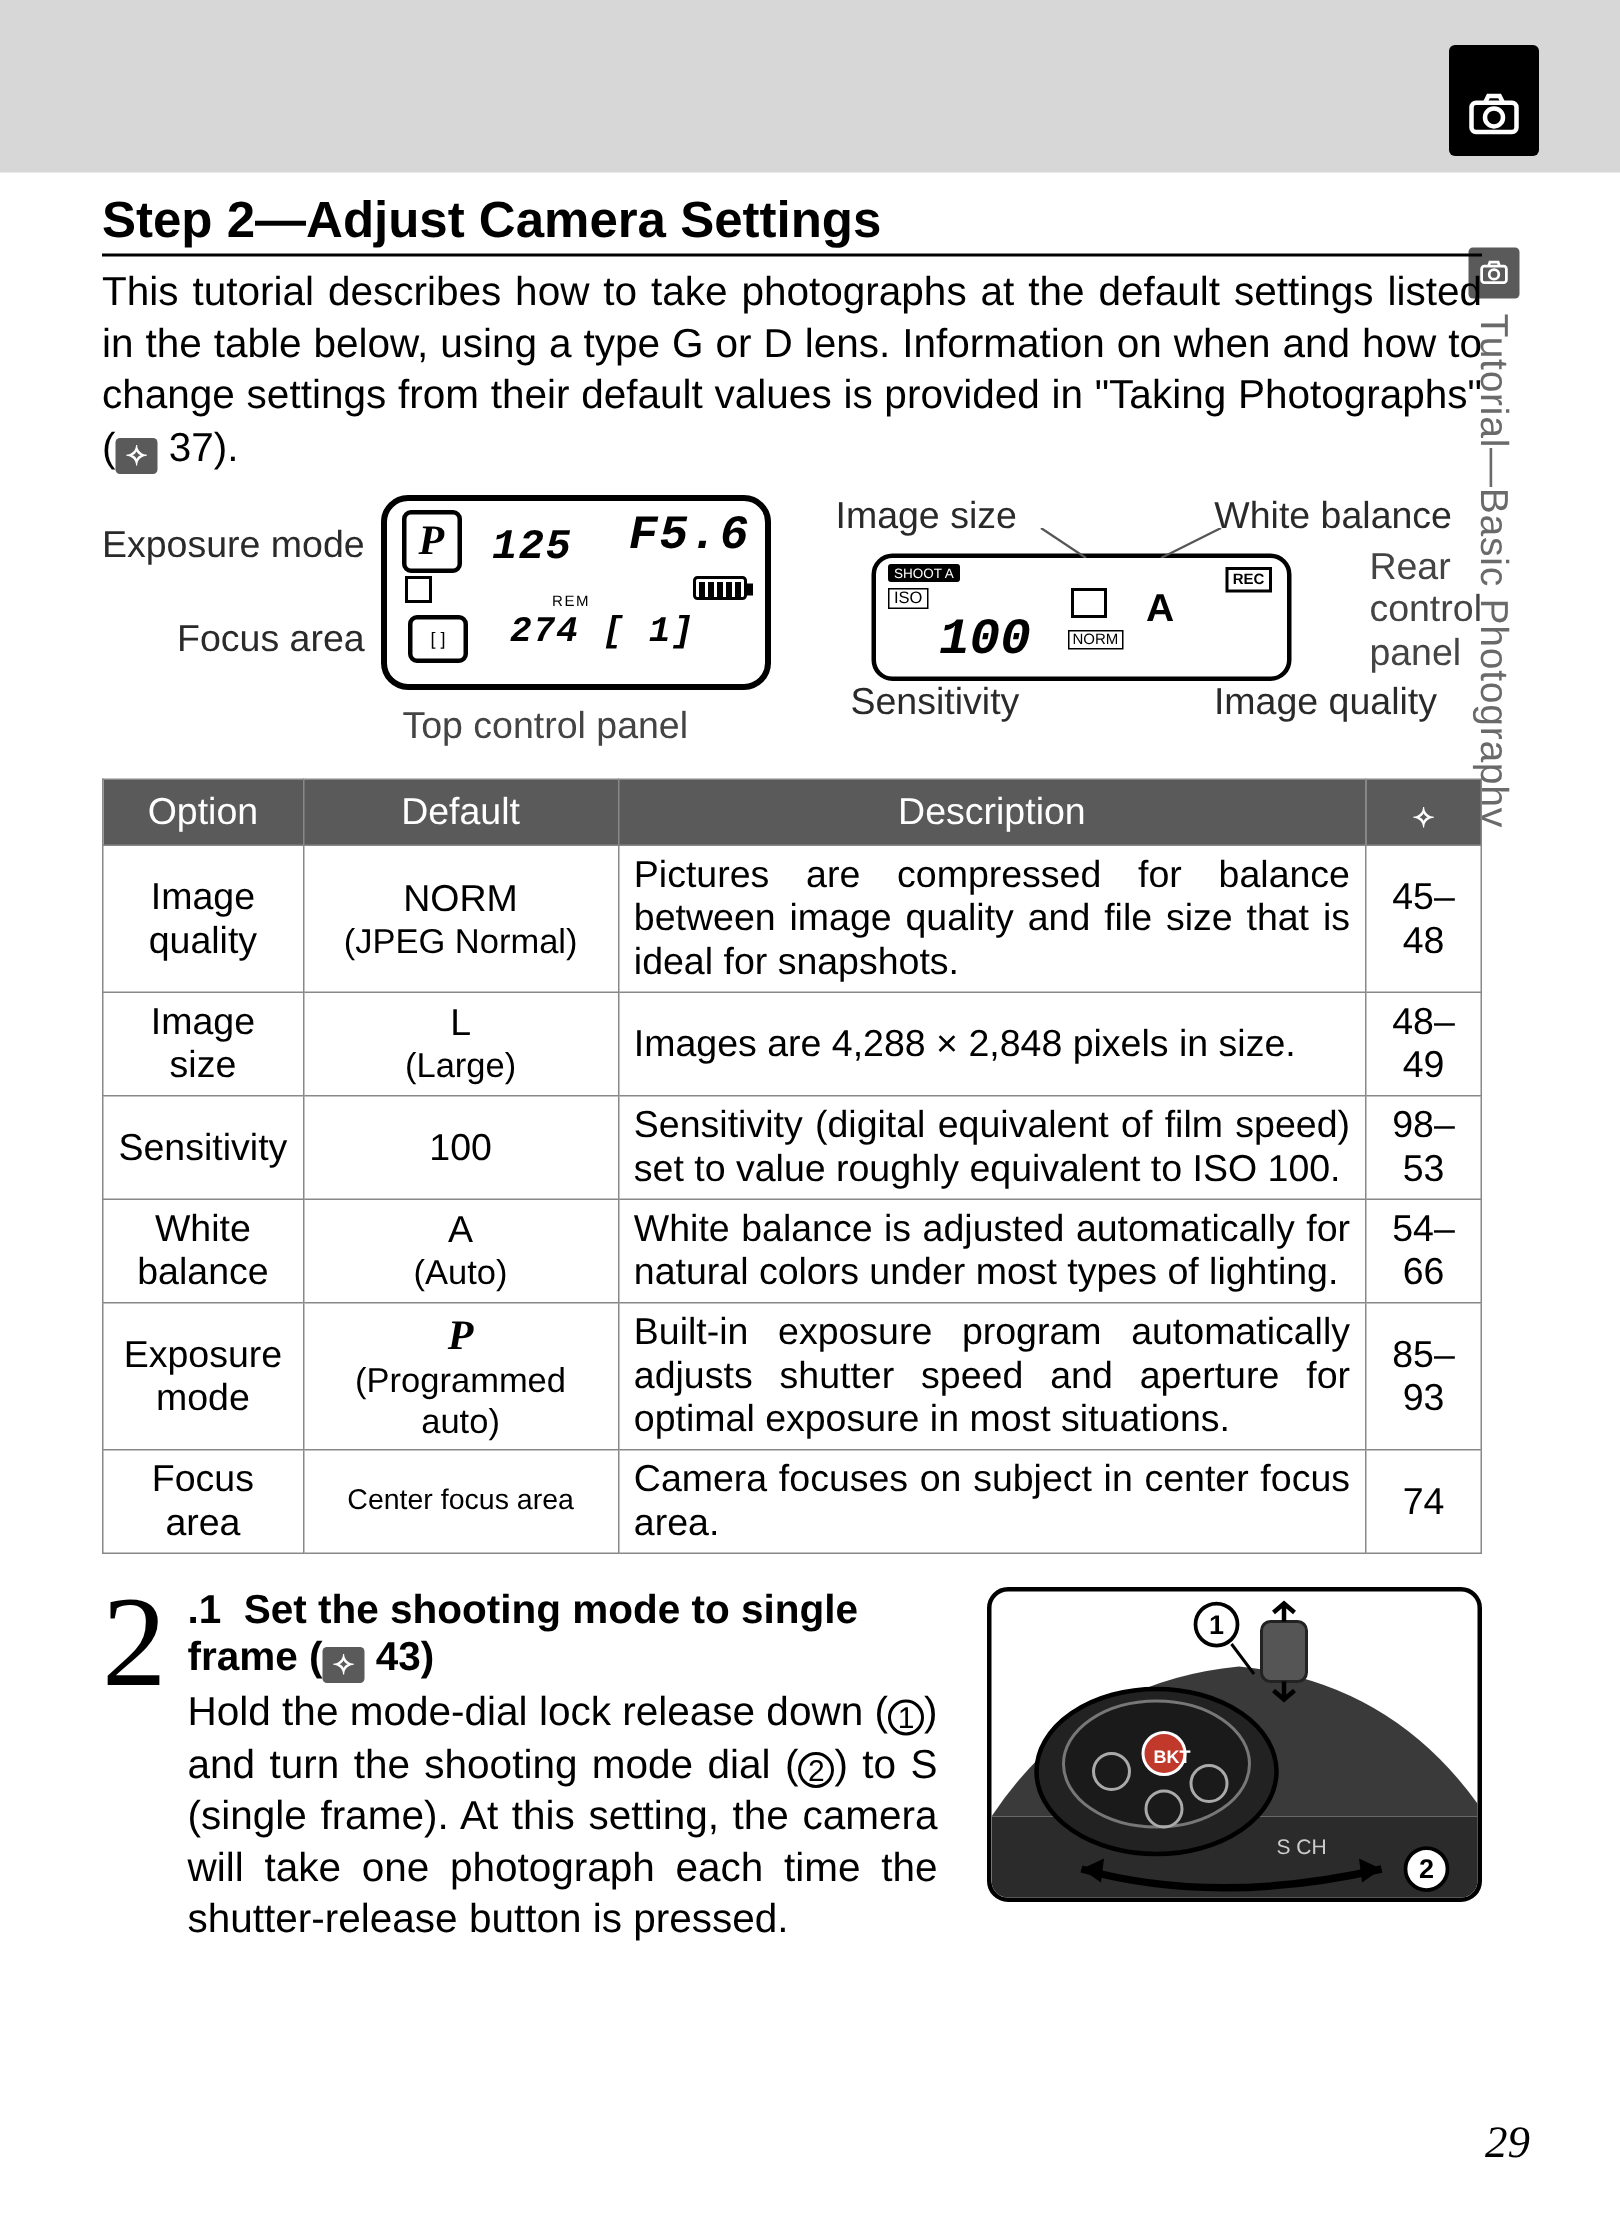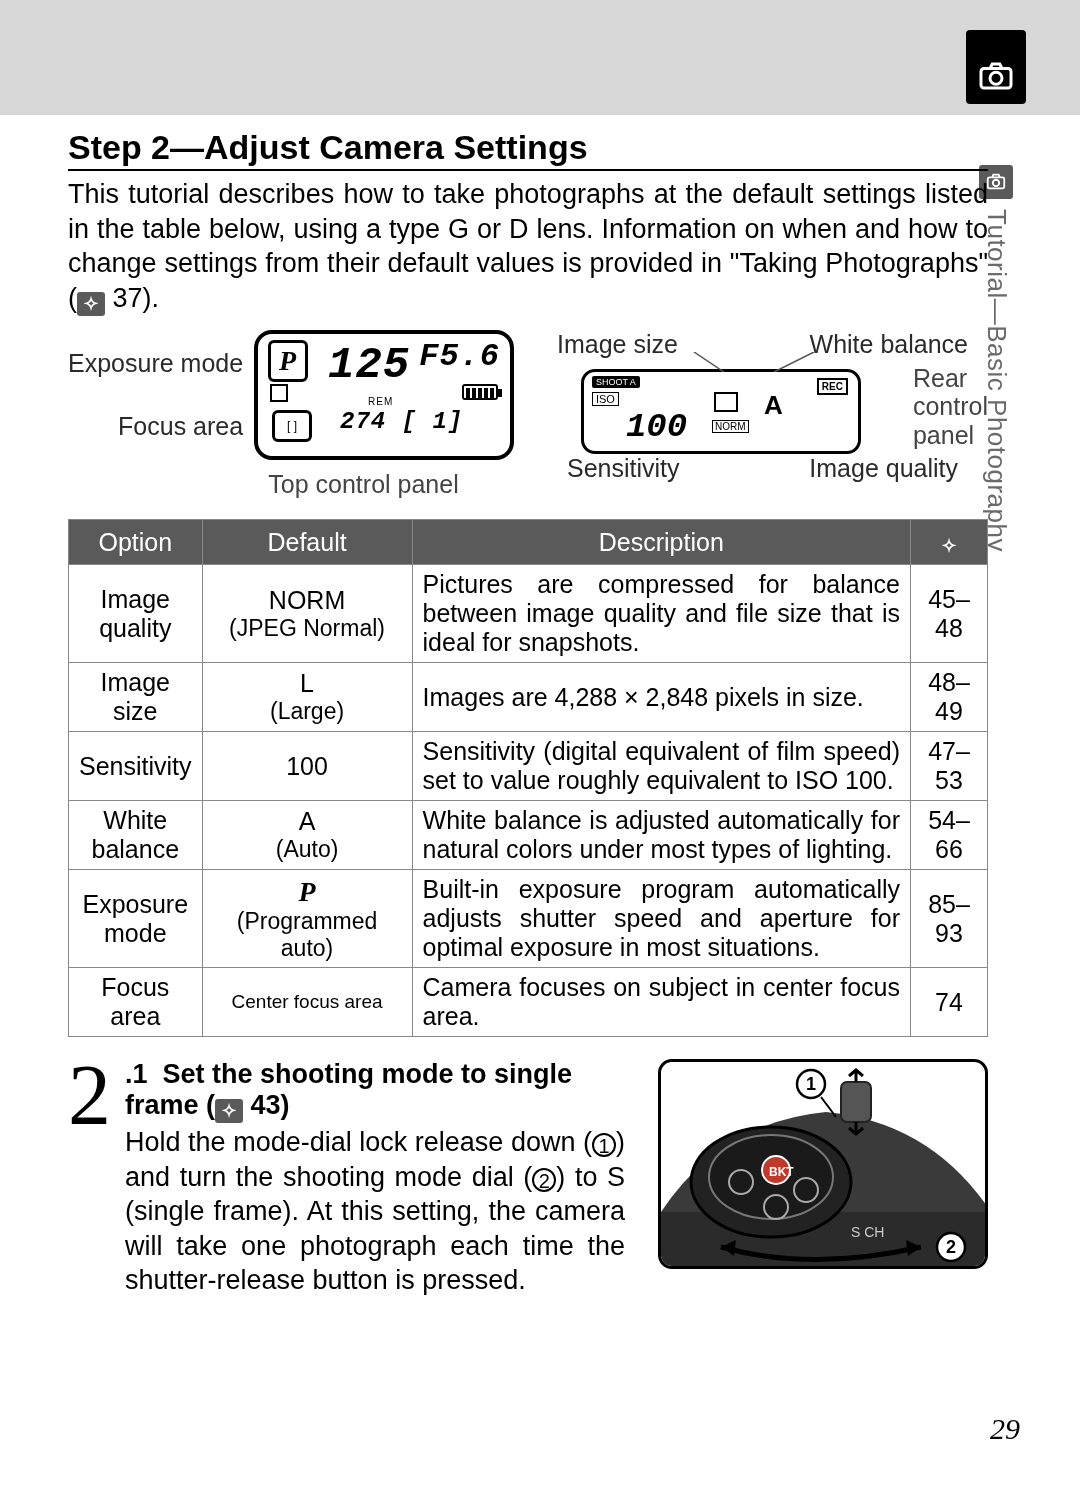--- a/index.html
+++ b/index.html
@@ -191,21 +191,21 @@
   <div class="diagrams">
 
     <div class="diag-left">
       <div class="diag-row">
         <div style="text-align:right; padding-right:6px;">
           <div class="annot" style="margin-bottom:34px;">Exposure mode</div>
           <div class="annot">Focus area</div>
         </div>
         <div class="lcd-top">
           <div style="position:absolute; left:10px; top:6px; border:3px solid #000; border-radius:6px; padding:2px 8px;" class="seg"><span class="pmode">P</span></div>
-          <div style="position:absolute; left:70px; top:6px; font-size:44px;" class="seg">125</div>
+          <div style="position:absolute; left:70px; top:16px; font-size:28px;" class="seg">125</div>
           <div style="position:absolute; right:10px; top:4px; font-size:32px;" class="seg">F5.6</div>
           <div style="position:absolute; left:12px; top:50px; width:18px; height:18px; border:2px solid #000;"></div>
           <div style="position:absolute; left:14px; top:76px; width:40px; height:32px; border:3px solid #000; border-radius:6px; display:flex; align-items:center; justify-content:center;">
               <span style="font-size:12px;">[ ]</span>
             </div>
           <div style="position:absolute; left:110px; top:62px; font-size:10px; letter-spacing:1px;">REM</div>
           <div style="position:absolute; left:82px; top:74px; font-size:24px;" class="seg">274 [   1]</div>
           <div style="position:absolute; right:12px; top:50px; width:36px; height:16px; border:2px solid #000; border-radius:3px;">
             <div style="position:absolute; right:-6px; top:3px; width:4px; height:8px; background:#000;"></div>
             <div style="position:absolute; left:2px; top:2px; width:28px; height:10px; background:repeating-linear-gradient(90deg,#000 0 4px,#fff 4px 6px);"></div>
@@ -274,21 +274,21 @@
           </td>
         <td class="desc">Images are 4,288 × 2,848 pixels in size.</td>
         <td class="pg">48–49</td>
       </tr>
       <tr>
         <td class="opt">Sensitivity</td>
         <td class="def">
             <span class="main">100</span>
           </td>
         <td class="desc">Sensitivity (digital equivalent of film speed) set to value roughly equivalent to ISO 100.</td>
-        <td class="pg">47–53</td>
+        <td class="pg">98–53</td>
       </tr>
       <tr>
         <td class="opt">White balance</td>
         <td class="def">
             <span class="main">A</span>
             <span class="sub">(Auto)</span>
           </td>
         <td class="desc">White balance is adjusted automatically for natural colors under most types of lighting.</td>
         <td class="pg">54–66</td>
       </tr>

